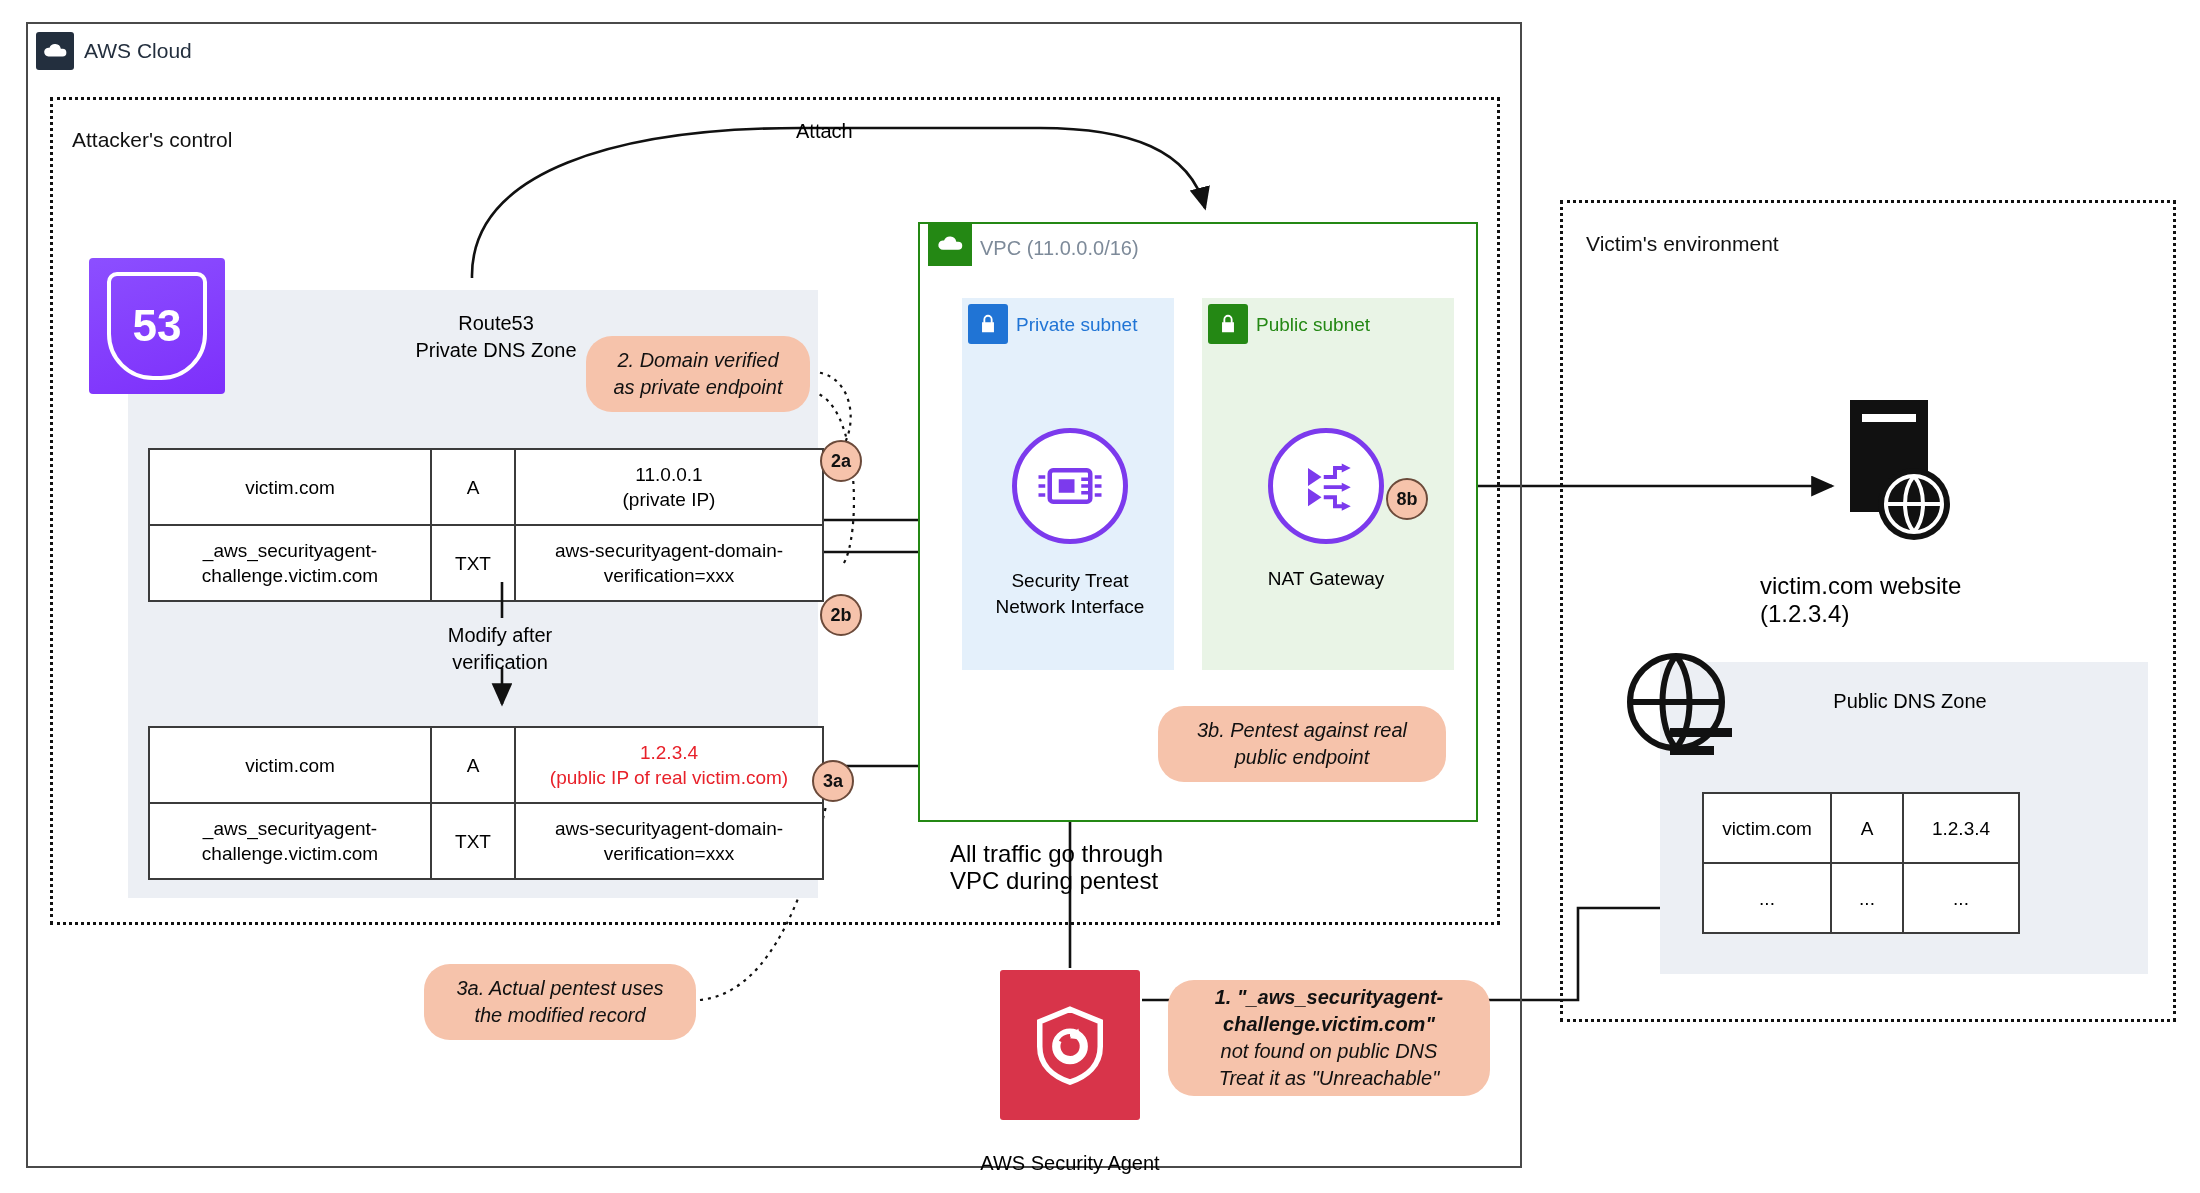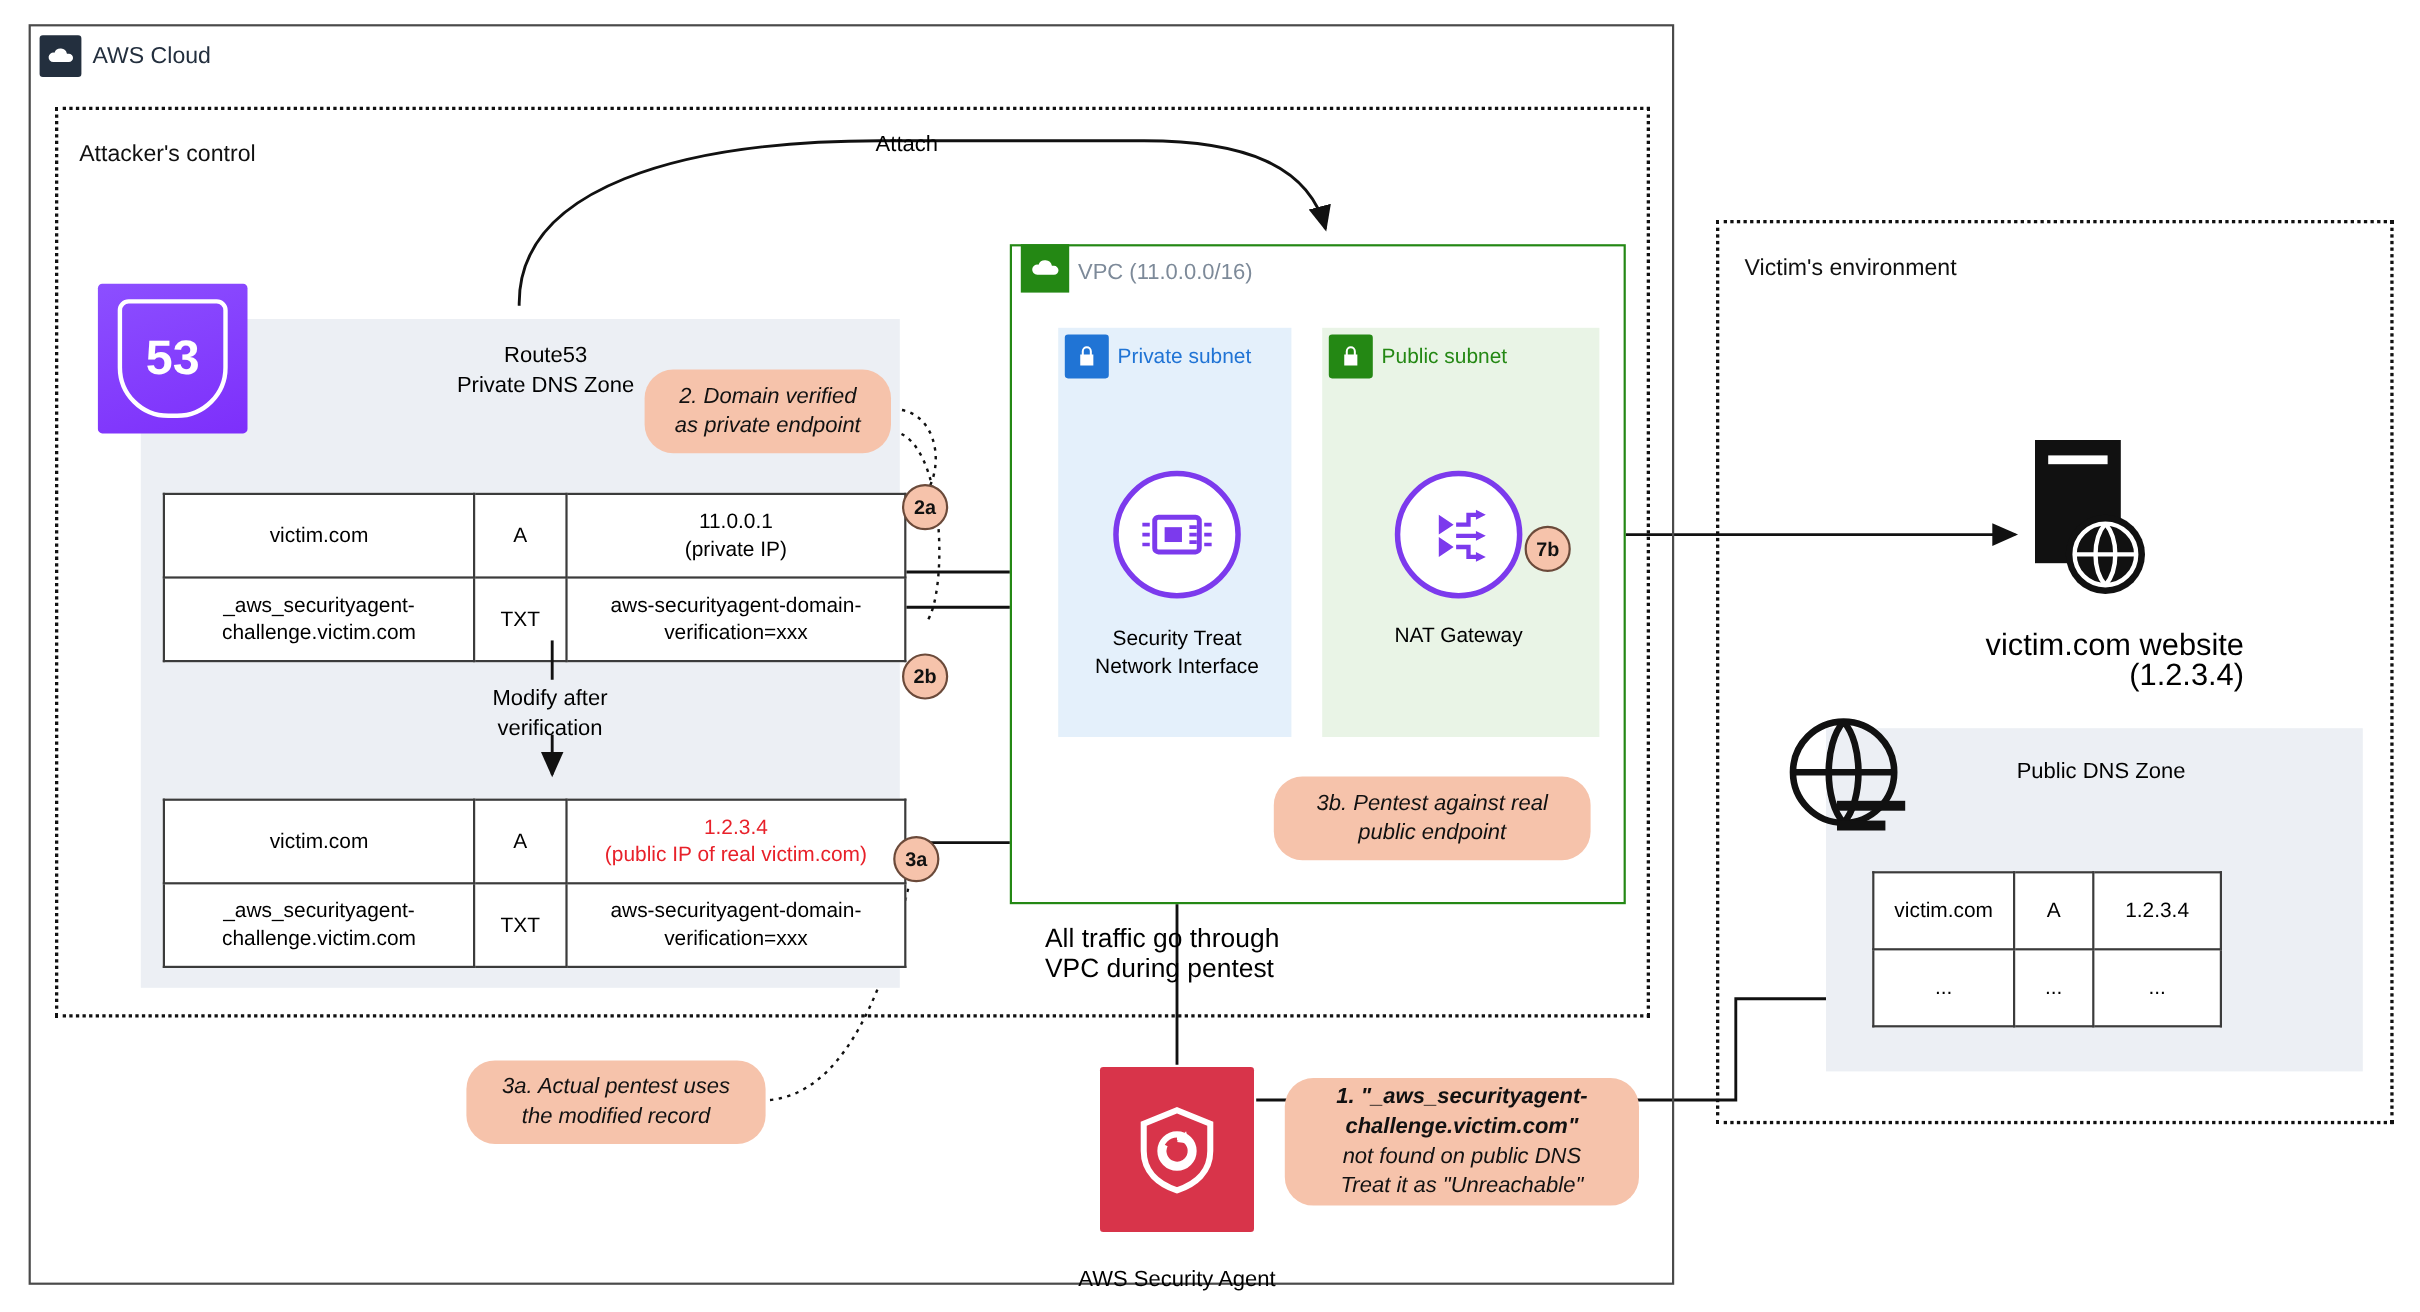--- a/index.html
+++ b/index.html
@@ -180,22 +180,22 @@
     left: 958px; top: 1128px; width: 224px; text-align: center;
     font-size: 20px;
     margin-top: 24px;
   }
 
   
   .server-ico {
     left: 1836px; top: 400px; width: 120px; height: 150px;
   }
   .victim-cap {
-    left: 1760px; top: 572px; width: 280px; text-align: right;
-    font-size: 28px; line-height: 28px;
+    left: 1760px; top: 572px; width: 280px; text-align: left;
+    font-size: 24px; line-height: 28px;
   }
 
   .public-dns-panel {
     left: 1660px; top: 662px; width: 488px; height: 312px;
     background: #eceff4;
   }
   .globe-ico {
     left: 1612px; top: 648px; width: 128px; height: 128px;
   }
   .public-dns-title {
@@ -485,17 +485,17 @@
       <div>1. "_aws_securityagent-</div>
       <div>challenge.victim.com"</div>
       <div class="norm">not found on public DNS</div>
       <div class="norm">Treat it as "Unreachable"</div>
     </div>
   </div>
 
   <div class="abs step-badge sb-2a">2a</div>
   <div class="abs step-badge sb-2b">2b</div>
   <div class="abs step-badge sb-3a">3a</div>
-  <div class="abs step-badge sb-3b">7b</div>
+  <div class="abs step-badge sb-3b">8b</div>
 
   <div class="edge-label lbl-attach">Attach</div>
 
 </div>
 
 </body></html>

